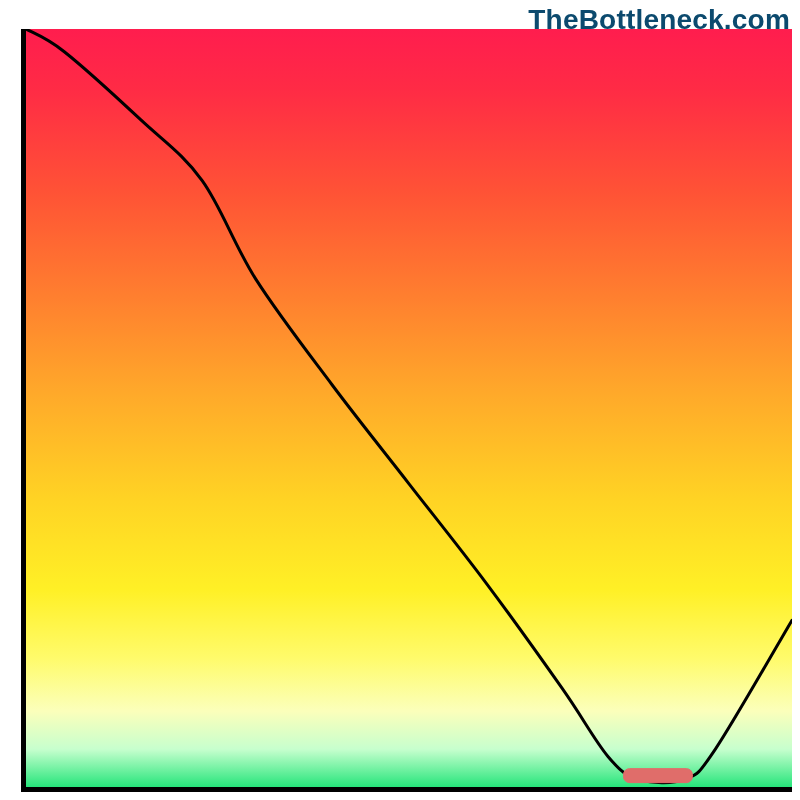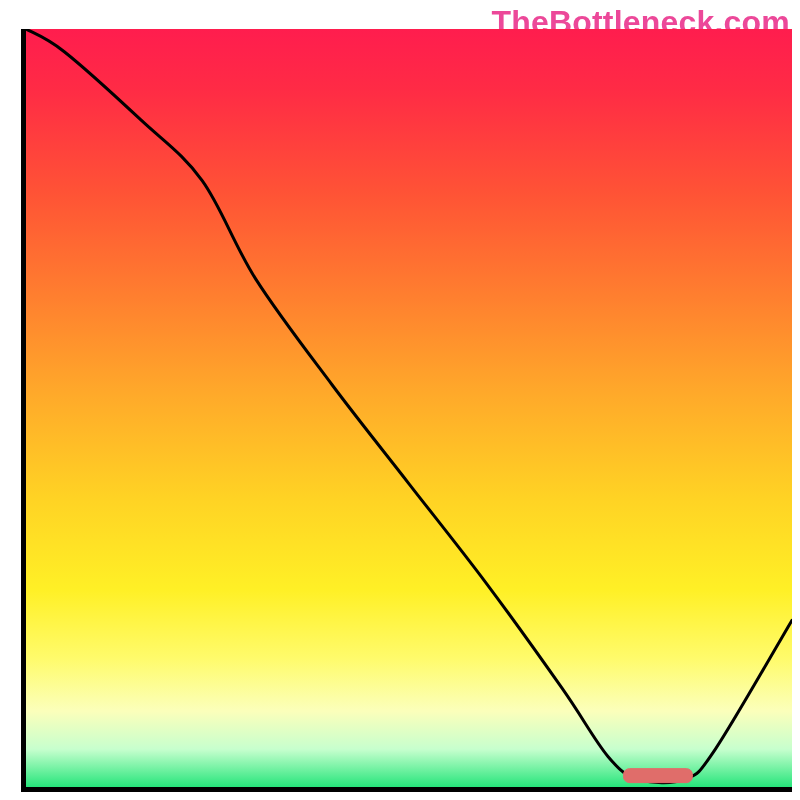--- a/index.html
+++ b/index.html
@@ -13,23 +13,23 @@
   }
   .frame {
     position: relative;
     width: 800px;
     height: 800px;
   }
   .watermark {
     position: absolute;
     top: 4px;
     right: 10px;
-    font-size: 32px;
+    font-size: 28px;
     font-weight: 600;
-    color: #ec4899;
+    color: #0c4a6e;
     letter-spacing: 0.2px;
   }
   .axes {
     position: absolute;
     left: 21px;
     top: 29px;
     width: 771px;
     height: 763px;
     box-sizing: border-box;
     border-left: 5px solid #000;

